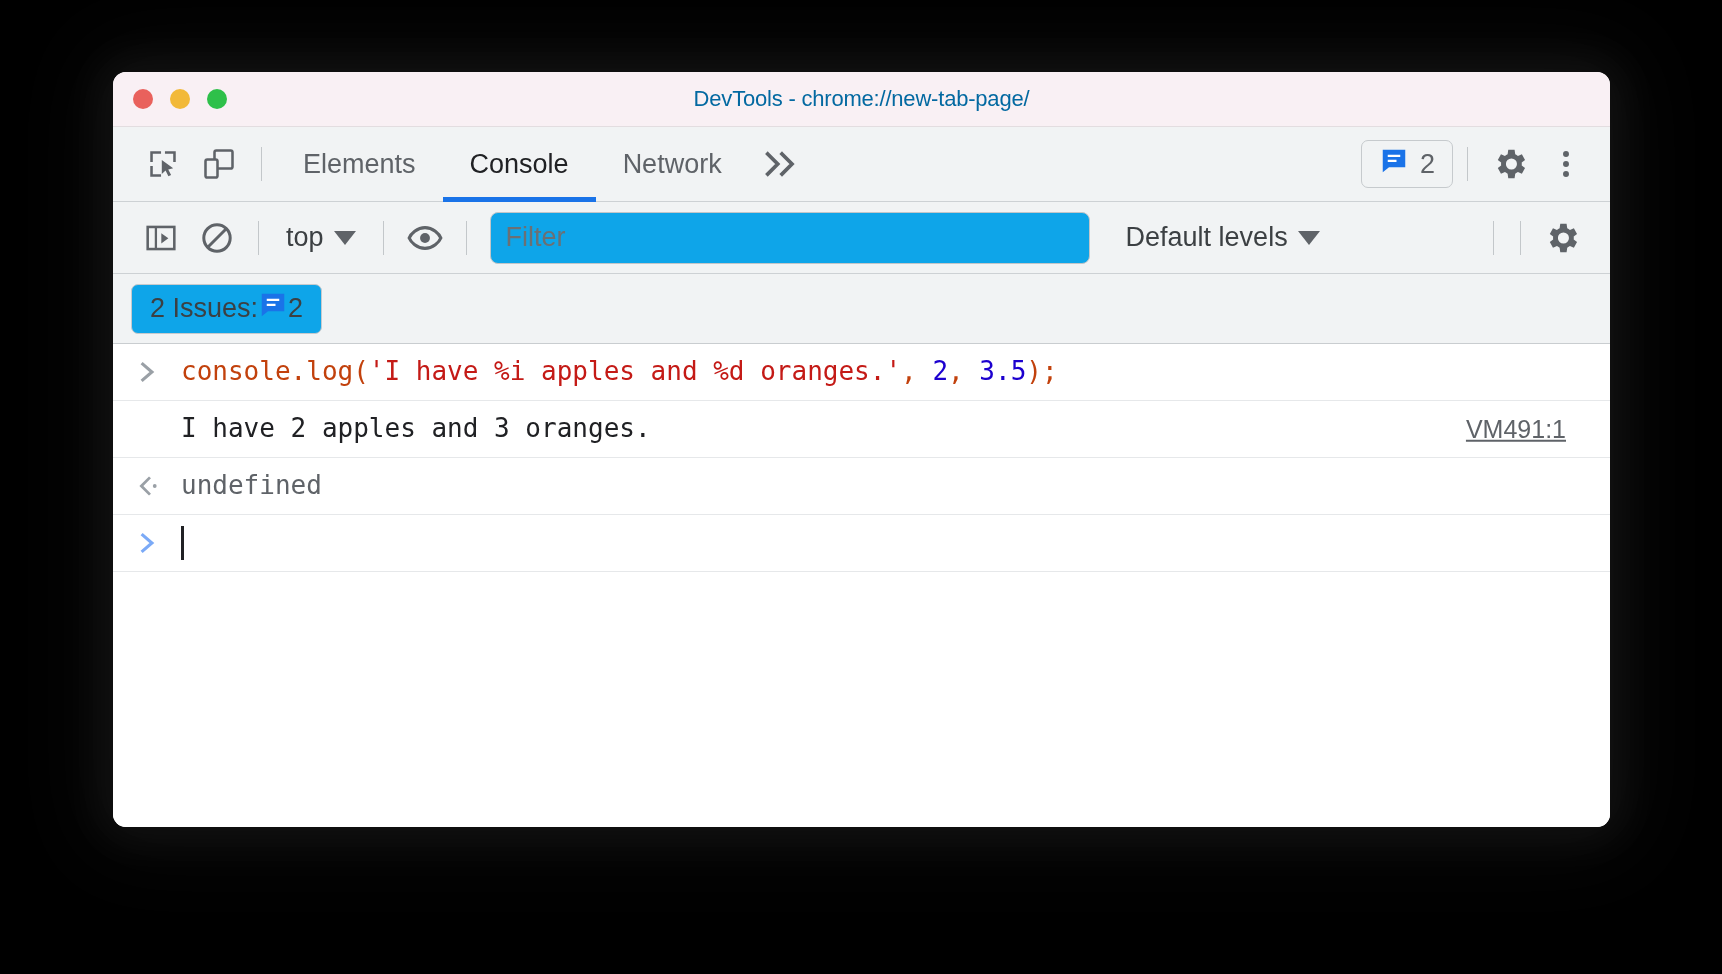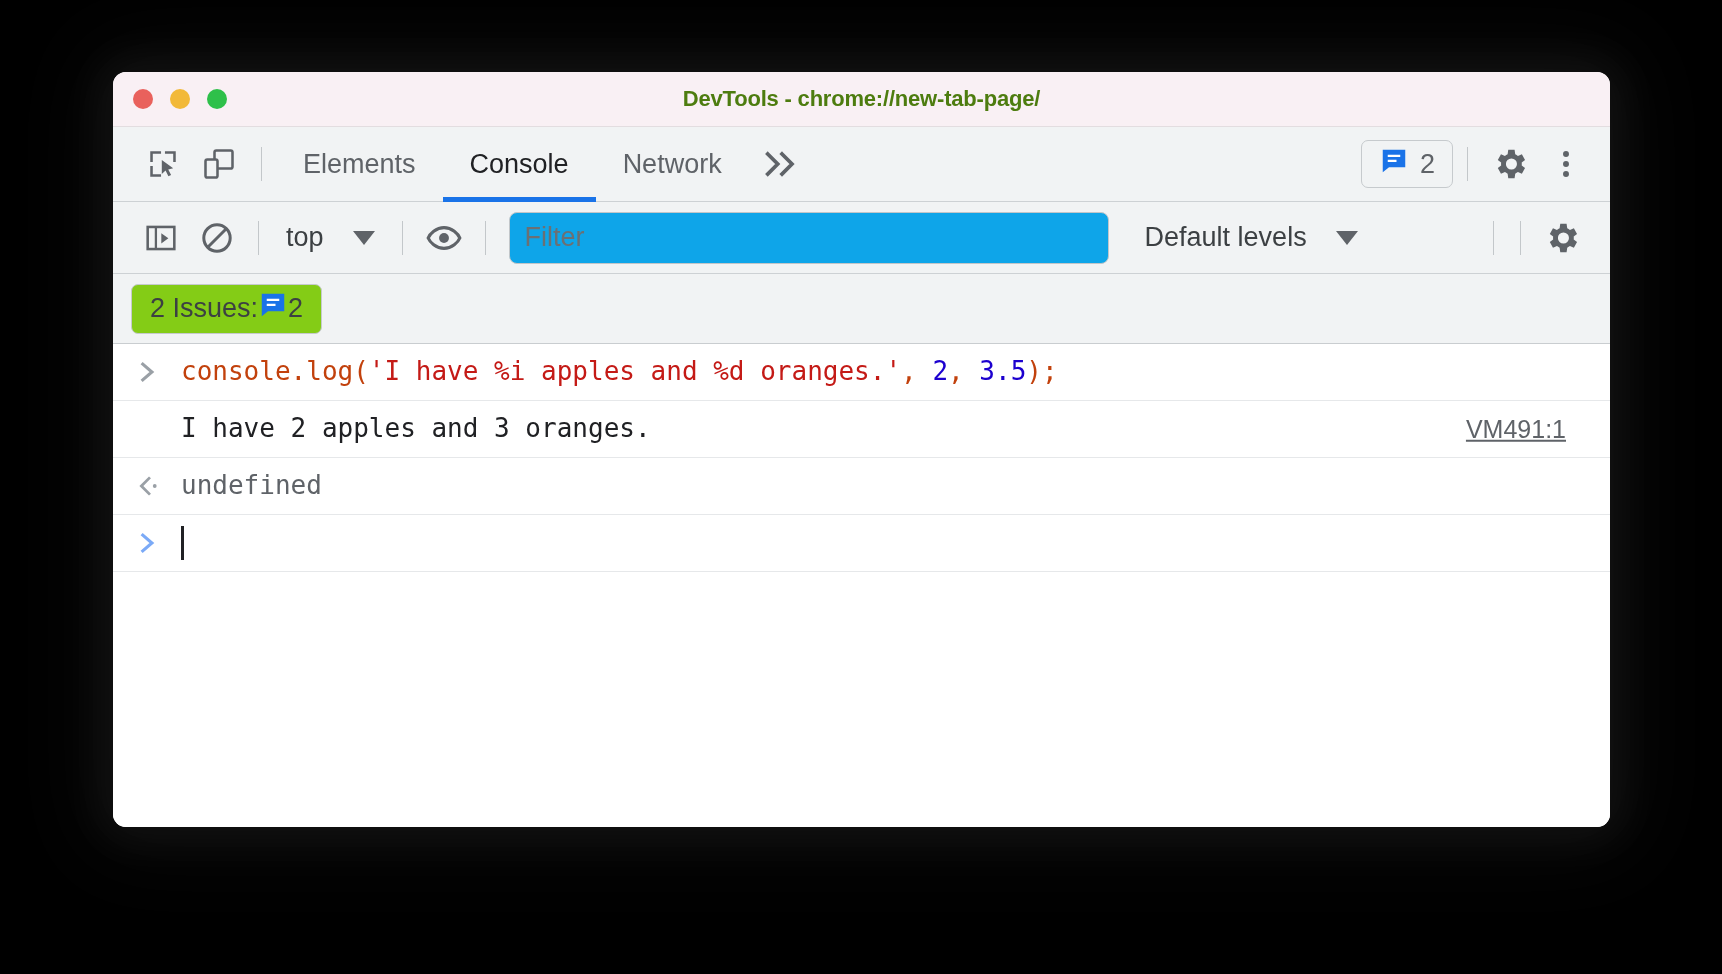--- a/index.html
+++ b/index.html
@@ -54,22 +54,22 @@
   }
   .tl-red    { background: #e9615c; }
   .tl-yellow { background: #f2b938; }
   .tl-green  { background: #2ec04a; }
 
   #window-title {
     position: absolute;
     left: 0; right: 0;
     text-align: center;
     font-size: 22px;
-    font-weight: bold;
-    color: #4d7c0f;
+    font-weight: normal;
+    color: #0369a1;
     letter-spacing: -0.2px;
     pointer-events: none;
   }
 
   
   #tabbar {
     position: relative;
     height: 75px;
     background: #f1f3f4;
     border-bottom: 1px solid #cdd1d4;
@@ -154,21 +154,21 @@
   .ct-btn {
     width: 56px; height: 52px;
     display: flex;
     align-items: center;
     justify-content: center;
     flex: none;
   }
   .ct-select {
     display: flex;
     align-items: center;
-    gap: 29px;
+    gap: 10px;
     height: 50px;
     padding: 0 14px;
     font-size: 27px;
     color: #3c4043;
     white-space: nowrap;
   }
   .caret {
     width: 0; height: 0;
     border-left: 11px solid transparent;
     border-right: 11px solid transparent;
@@ -204,21 +204,21 @@
     align-items: center;
     padding-left: 18px;
   }
   #issues-button {
     display: flex;
     align-items: center;
     height: 50px;
     padding: 0 18px;
     border: 1px solid #c6cacd;
     border-radius: 7px;
-    background: #84cc16;
+    background: #0ea5e9;
     font-size: 27px;
     color: #3c4043;
     white-space: nowrap;
   }
 
   
   #console-body {
     background: #ffffff;
     height: 100%;
   }

